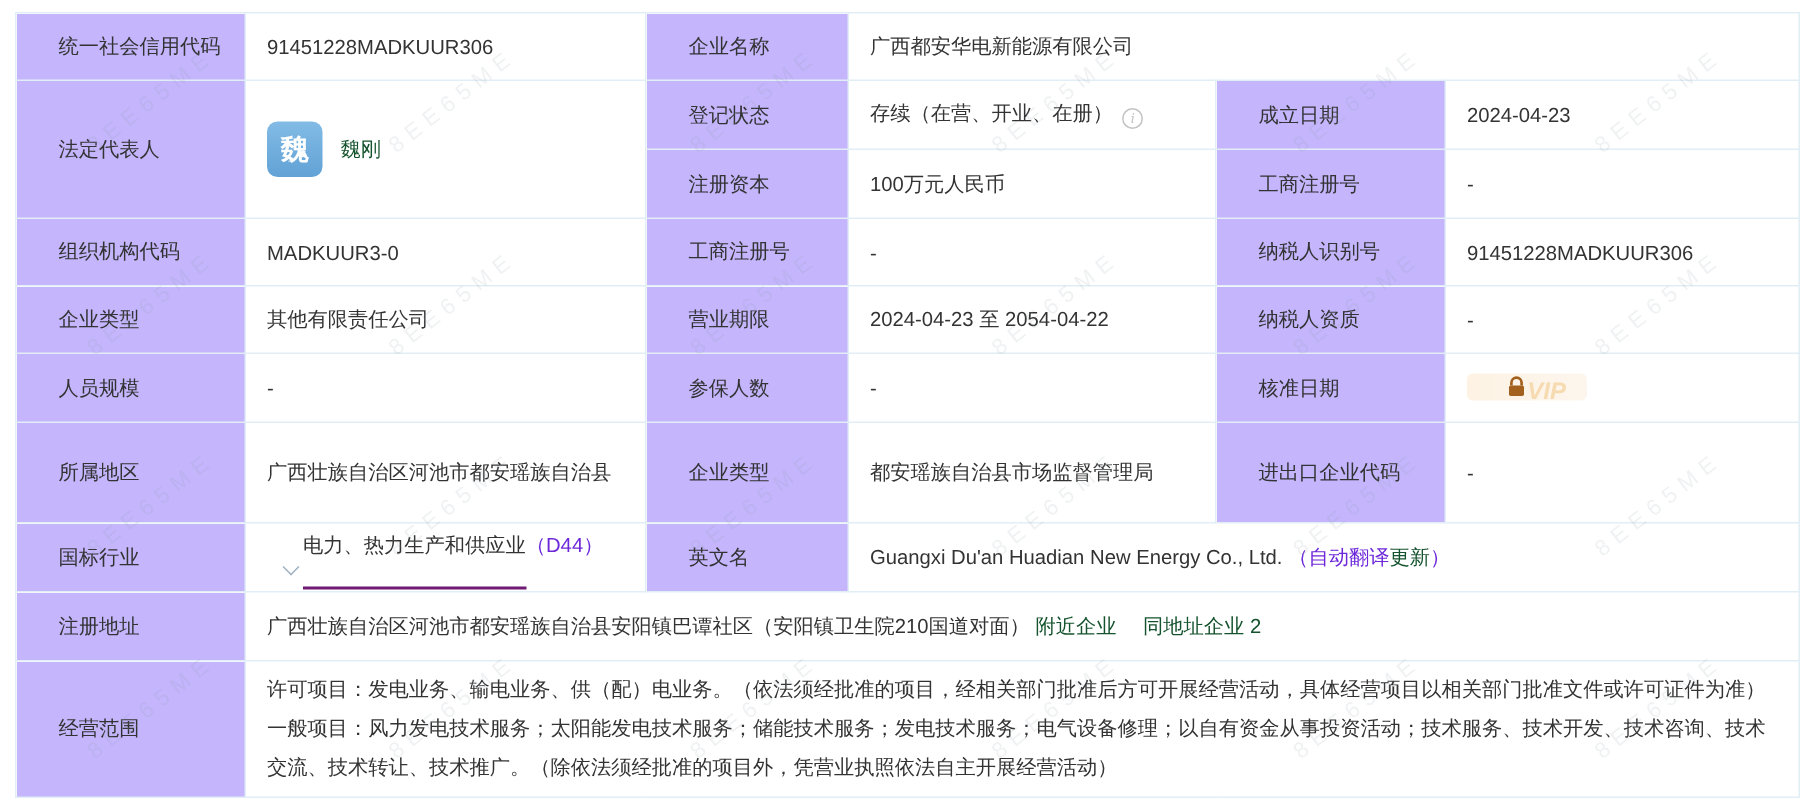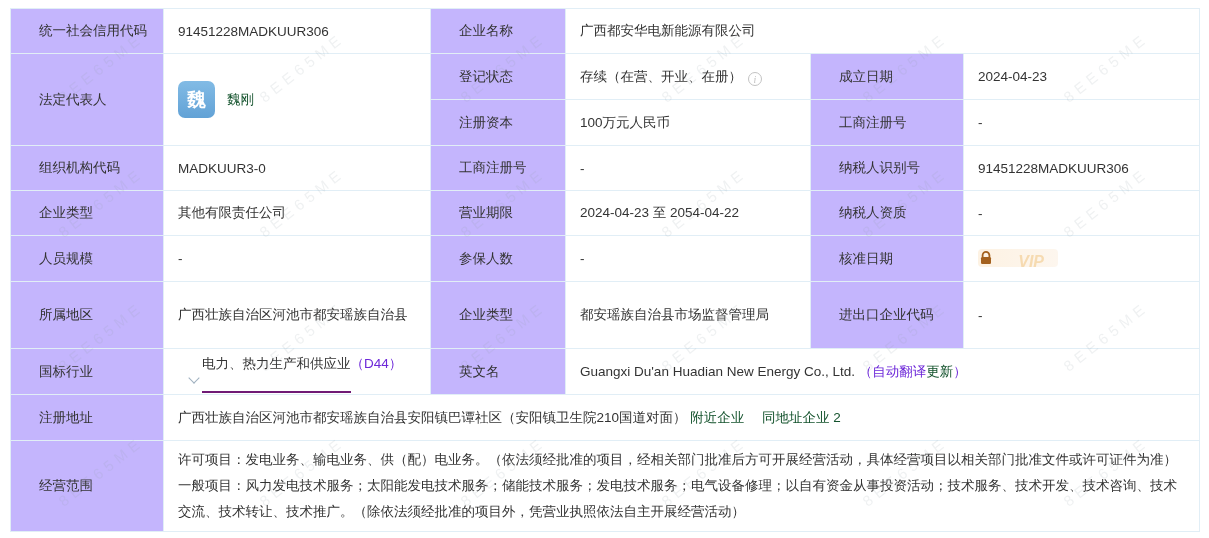--- a/index.html
+++ b/index.html
@@ -62,21 +62,21 @@
   }
   .chev {
     display:inline-block; width:8px; height:8px; margin-left:12px;
     border-right:1.6px solid #9fb0bf; border-bottom:1.6px solid #9fb0bf;
     transform:rotate(45deg); vertical-align:3px; cursor:pointer;
   }
   .industry-term { border-bottom:2px solid #701a75; padding-bottom:20px; cursor:pointer;margin-left:24px; }
   .links-gap { }
   .link-gap2 { margin-left:14px;text-align:right; }
   .vip-badge {
-    position:relative; display:inline-flex; align-items:center; 
+    position:relative; display:inline-flex; align-items:center; justify-content:center;
     width:80px; height:18px; border-radius:4px;
     background:linear-gradient(90deg,#fdf2e3,#fdf6ee);
     cursor:pointer; overflow:hidden;
   }
   .vip-text {
     position:absolute; right:14px; top:4px;
     font-style:italic; font-weight:bold; font-size:16px;
     color:rgba(240,196,130,0.55); letter-spacing:0;
   }
   .lock-svg { position:relative; margin-right:14px; }

